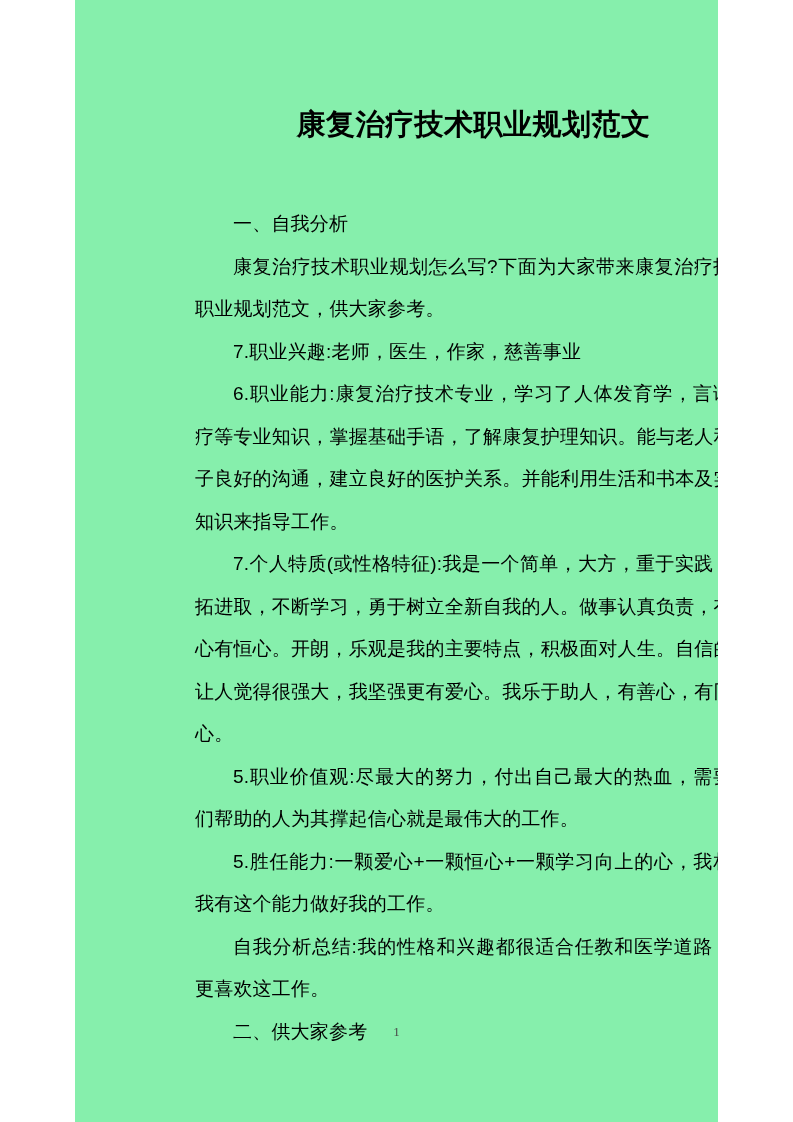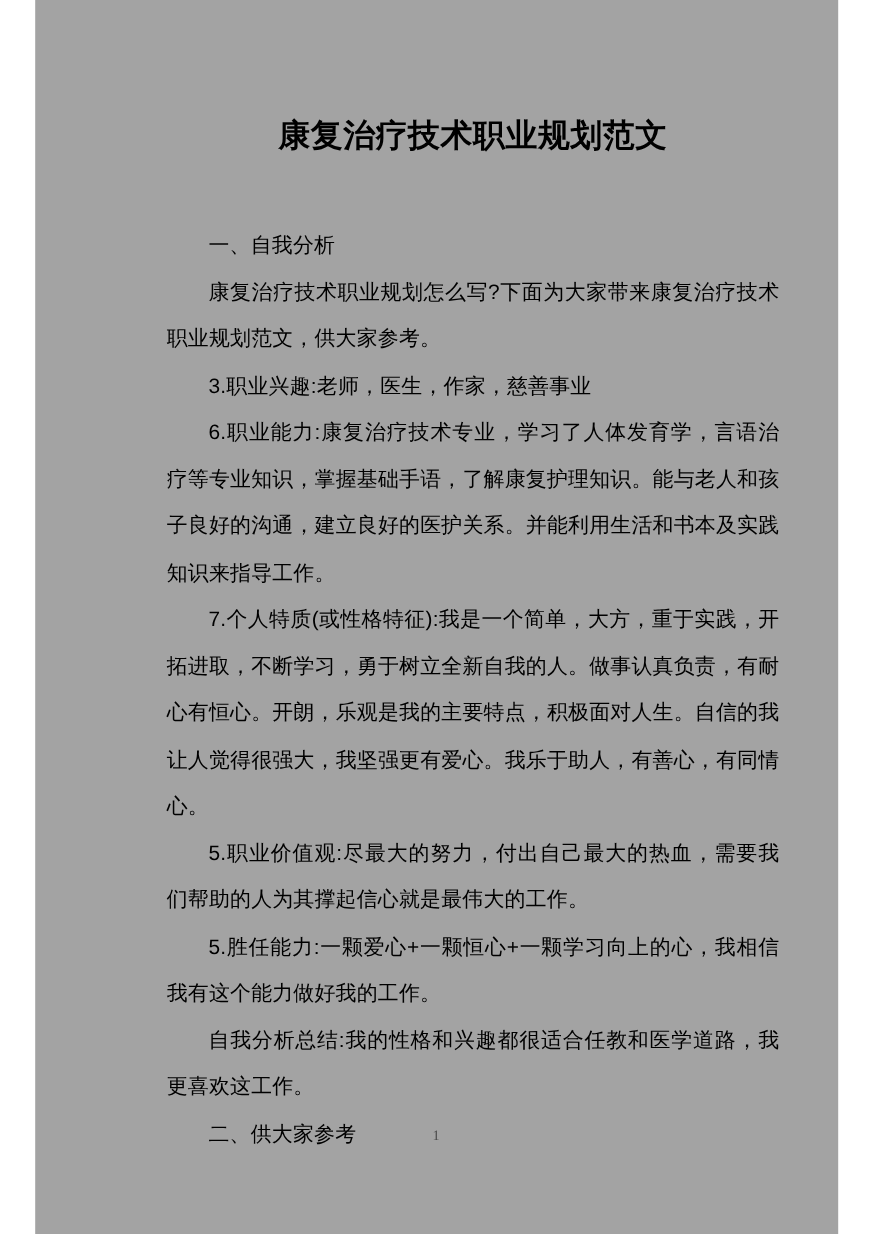--- a/index.html
+++ b/index.html
@@ -2,24 +2,24 @@
 <html lang="zh"><head>
 <meta charset="utf-8">
 <style>
   html, body {
     margin: 0;
     padding: 0;
     background: #ffffff;
   }
   .page {
     position: relative;
-    width: 730px;
+    width: 643px;
     height: 1122px;
     margin: 0 auto;
-    background: #a3a3a3;
+    background: #86efac;
     overflow: hidden;
     font-family: "Liberation Sans", "DejaVu Sans", sans-serif;
     color: #000000;
   }
   .content {
     position: absolute;
     left: 120px;
     top: 103px;
     width: 557px;
   }
@@ -53,21 +53,21 @@
 </style>
 </head>
 <body>
 
 <div class="page">
   <div class="content">
     <h1 class="doc-title">康复治疗技术职业规划范文</h1>
     <div>
         <p class="para">一、自我分析</p>
         <p class="para">康复治疗技术职业规划怎么写?下面为大家带来康复治疗技术职业规划范文，供大家参考。</p>
-        <p class="para">3.职业兴趣:老师，医生，作家，慈善事业</p>
+        <p class="para">7.职业兴趣:老师，医生，作家，慈善事业</p>
         <p class="para">6.职业能力:康复治疗技术专业，学习了人体发育学，言语治疗等专业知识，掌握基础手语，了解康复护理知识。能与老人和孩子良好的沟通，建立良好的医护关系。并能利用生活和书本及实践知识来指导工作。</p>
         <p class="para">7.个人特质(或性格特征):我是一个简单，大方，重于实践，开拓进取，不断学习，勇于树立全新自我的人。做事认真负责，有耐心有恒心。开朗，乐观是我的主要特点，积极面对人生。自信的我让人觉得很强大，我坚强更有爱心。我乐于助人，有善心，有同情心。</p>
         <p class="para">5.职业价值观:尽最大的努力，付出自己最大的热血，需要我们帮助的人为其撑起信心就是最伟大的工作。</p>
         <p class="para">5.胜任能力:一颗爱心+一颗恒心+一颗学习向上的心，我相信我有这个能力做好我的工作。</p>
         <p class="para">自我分析总结:我的性格和兴趣都很适合任教和医学道路，我更喜欢这工作。</p>
         <p class="para">二、供大家参考</p>
       </div>
   </div>
   <div class="page-number">1</div>
 </div>

